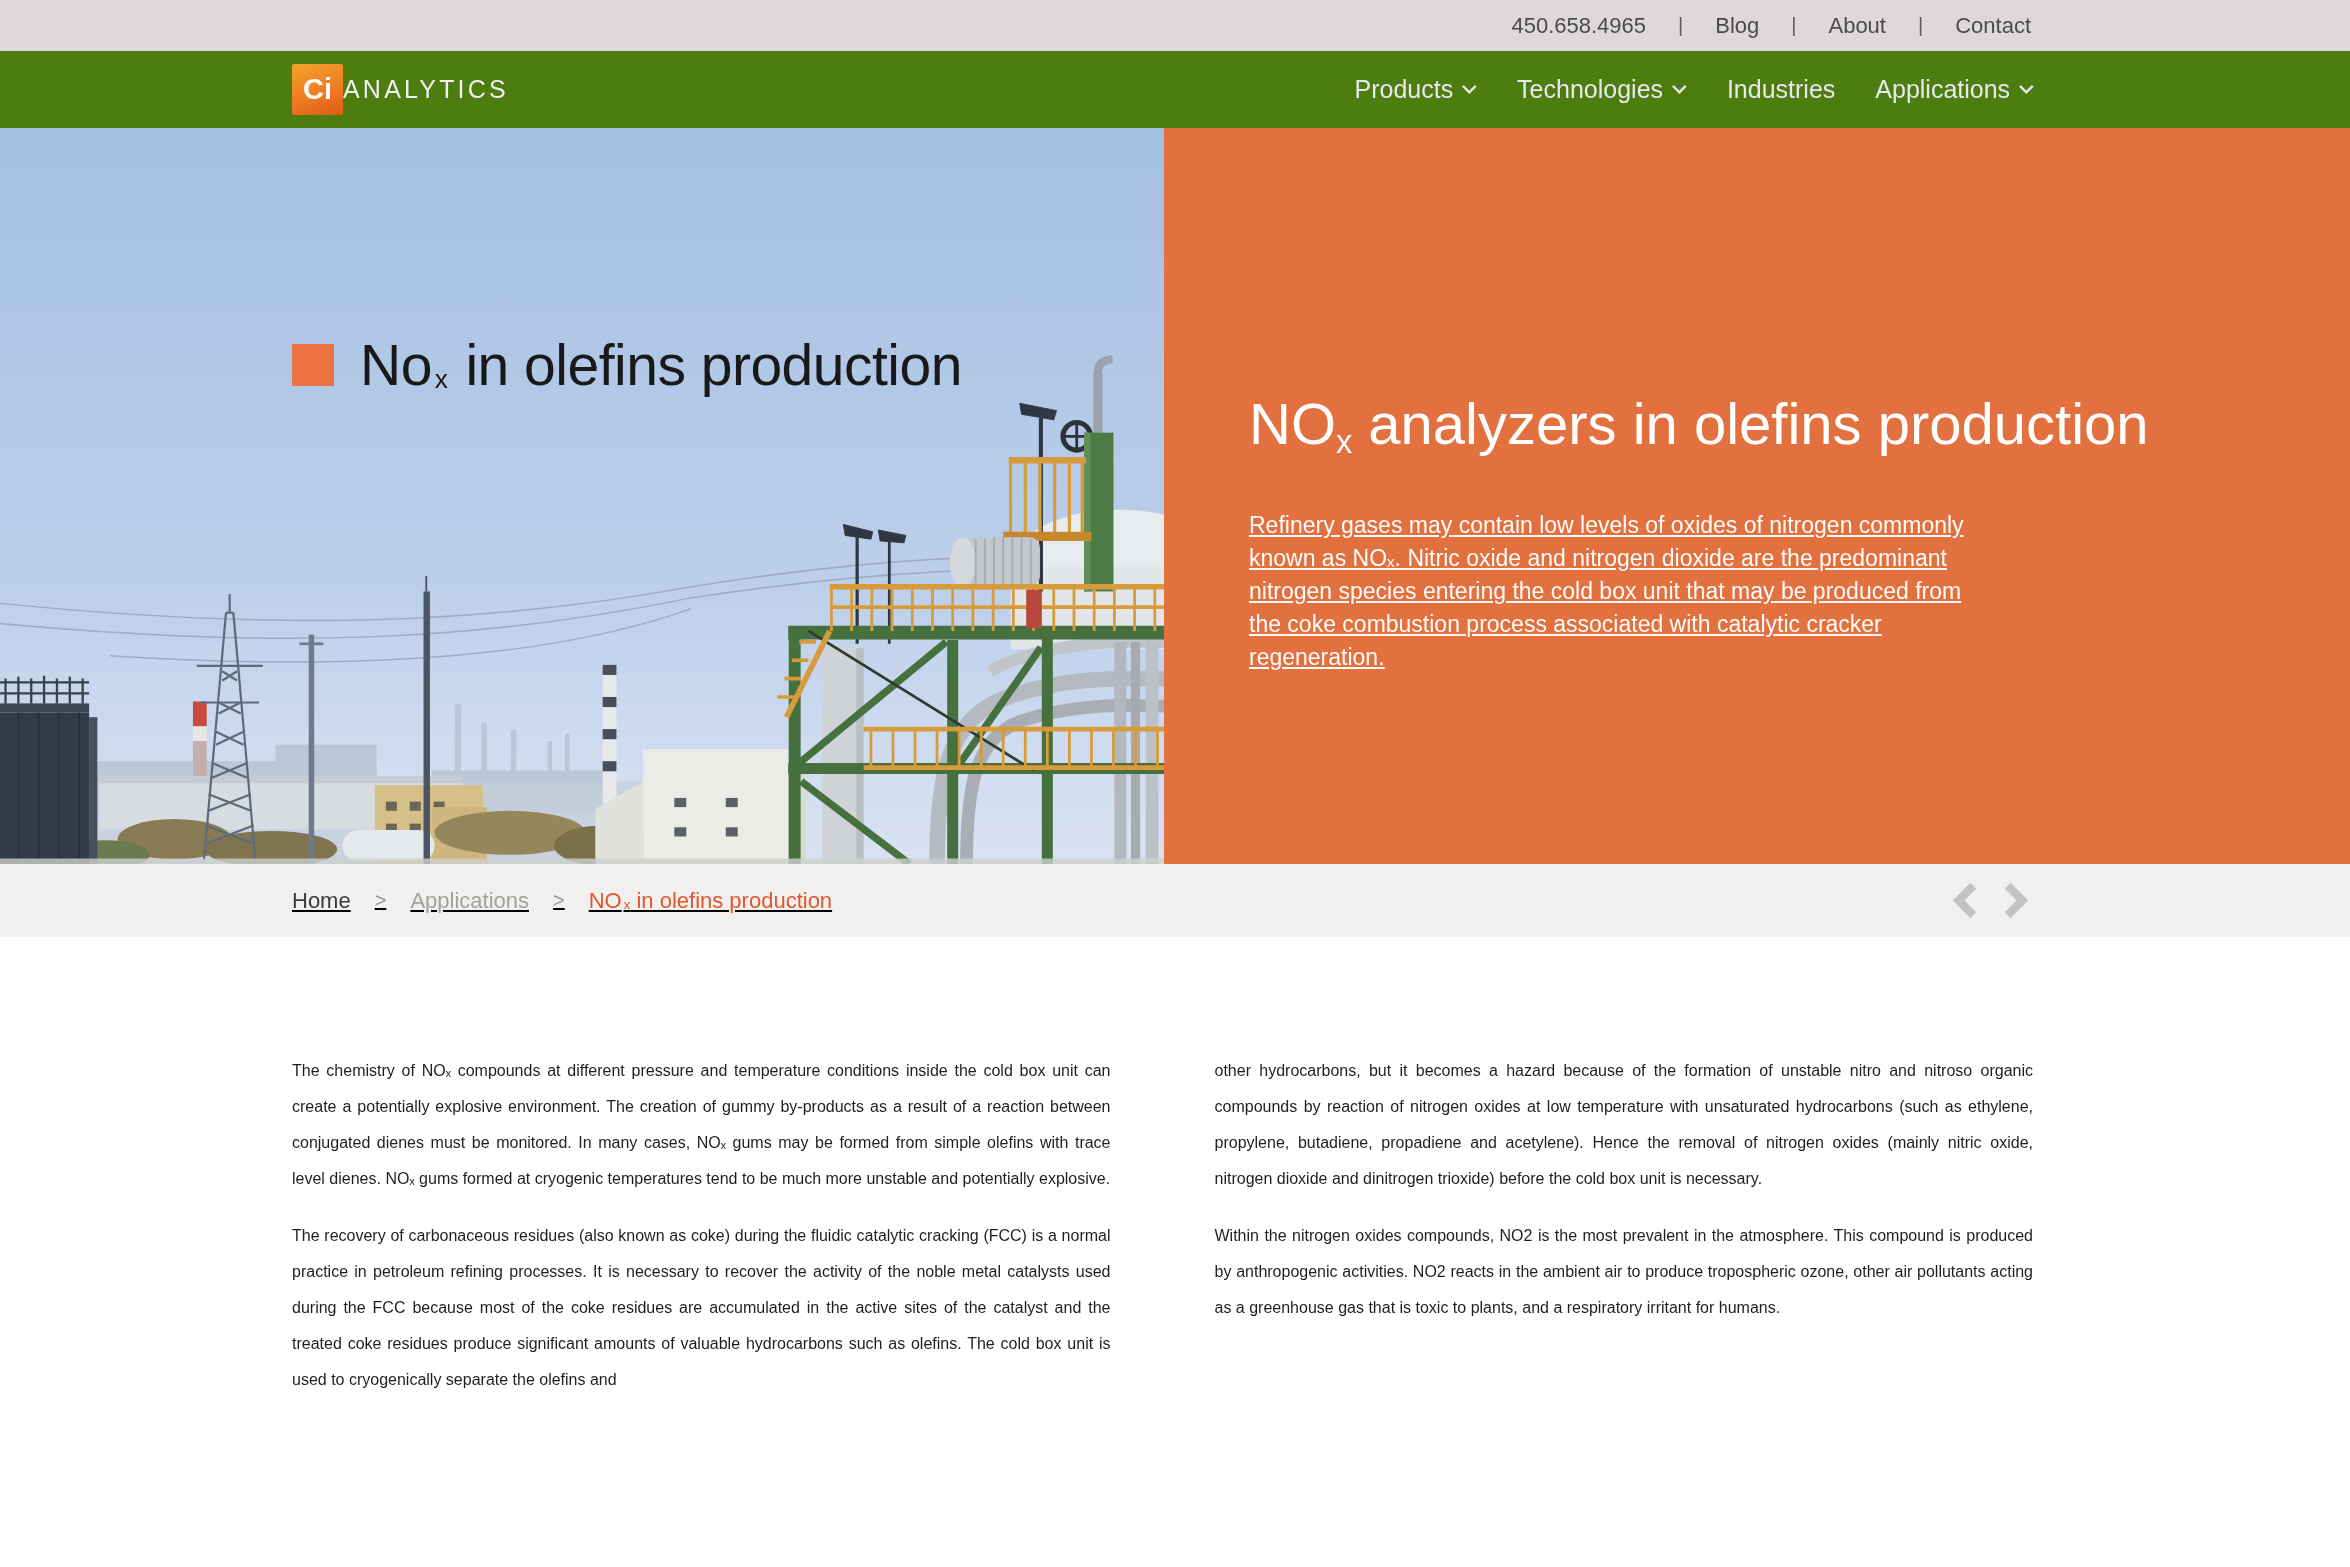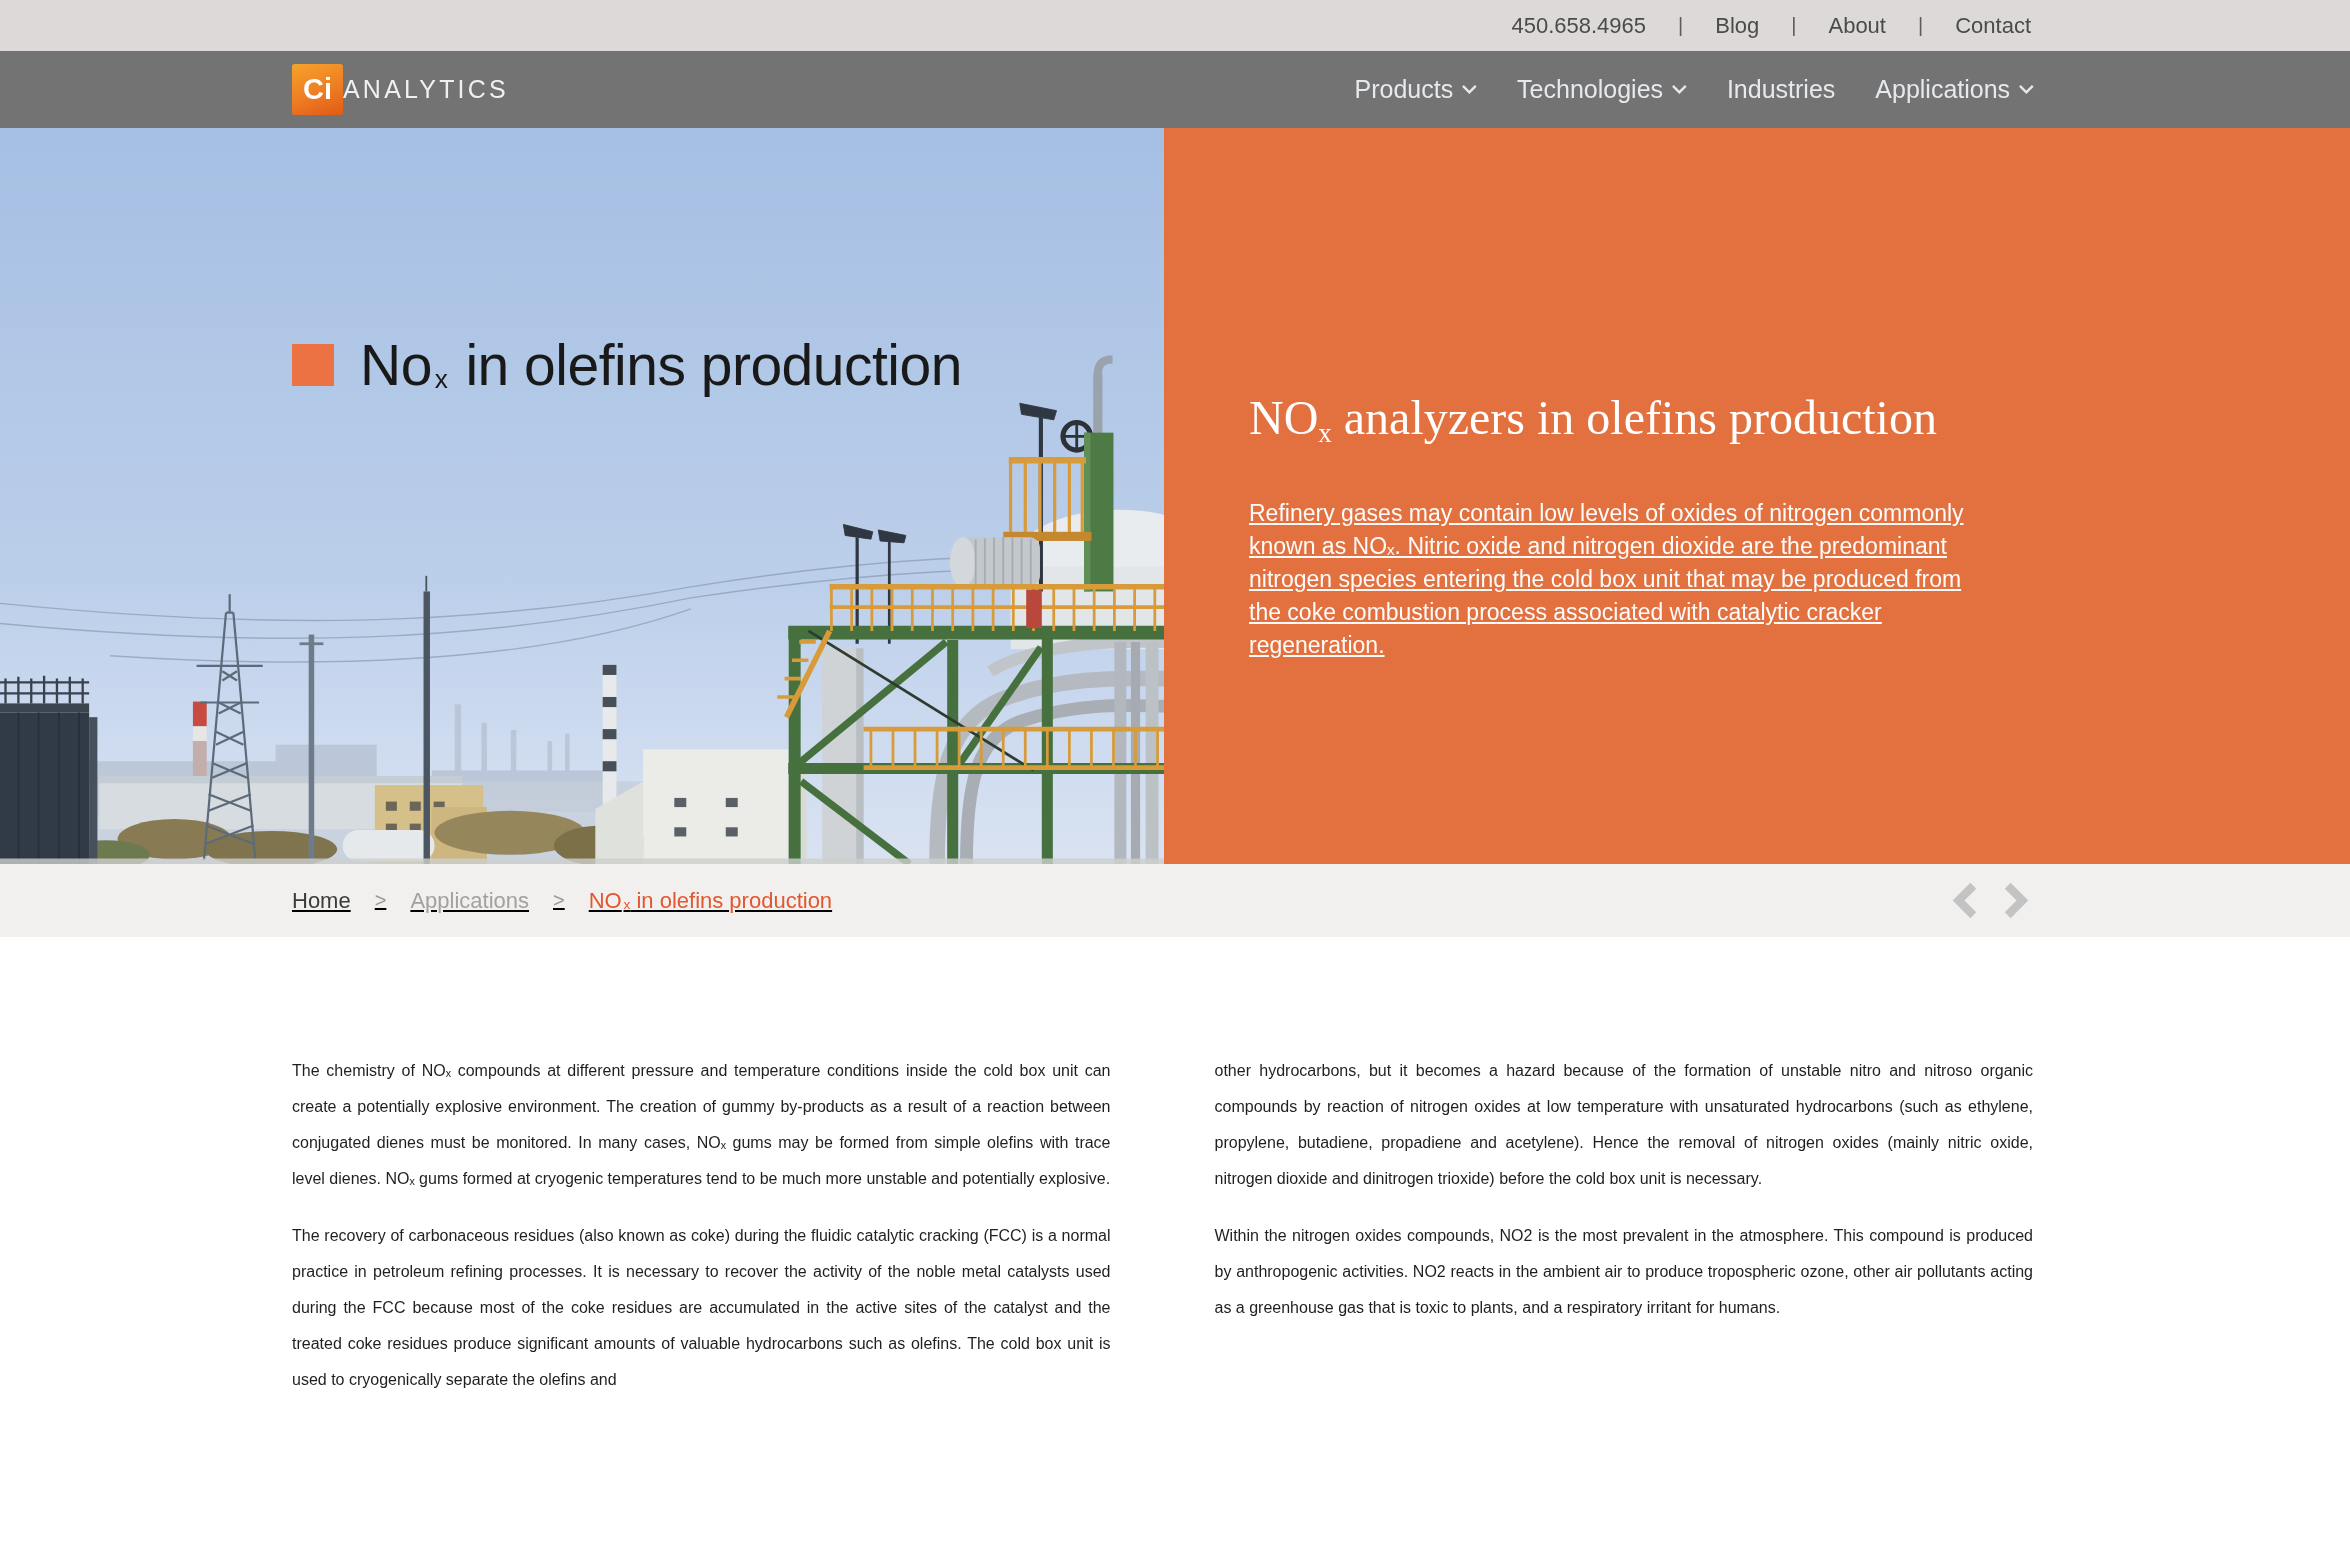--- a/index.html
+++ b/index.html
@@ -15,21 +15,21 @@
   .topbar {
     height: 51px; background: #dcd9d8;
     display: flex; align-items: center; justify-content: flex-end;
     padding-right: 320px; font-size: 22px; color: #4b4b4b; gap: 10px;
   }
   .topbar a { color: #4b4b4b; text-decoration: none; cursor: pointer; }
   .tsep { margin: 0 22px; color: #5d5d5d; font-size: 20px; }
 
   
   .navbar {
-    height: 77px; background: #737373;
+    height: 77px; background: #4d7c0f;
     display: flex; align-items: center; justify-content: space-between;
     padding: 0 317px 0 292px;
   }
   .brand { display: flex; align-items: center; cursor: pointer; }
   .logo-square {
     width: 51px; height: 51px; border-radius: 2.8px;
     background: linear-gradient(160deg, #f5a32c 0%, #ee7d22 55%, #e05a17 100%);
     display: flex; align-items: center; justify-content: center;
     color: #ffffff; font-weight: 700; font-size: 29px;
   }
@@ -41,21 +41,21 @@
   
   .hero { position: relative; height: 736px; display: flex; }
   .hero-photo { position: relative; width: 1164px; height: 736px; overflow: hidden; flex: none; }
   .scene { position: absolute; inset: 0; width: 1164px; height: 736px; display: block; }
   .hero-title { position: absolute; left: 292px; top: 204px; display: flex; align-items: center; gap: 26px; }
   .title-square { width: 42px; height: 42px; background: #ec7143; flex: none; }
   .hero-title h1 { font-size: 57px; font-weight: 500; color: #191919; letter-spacing: -0.5px; white-space: nowrap; }
   .hero-title h1 .subx { font-size: 0.46em; vertical-align: -0.12em; margin: 0 2.8px; }
 
   .hero-panel { flex: 1; background: #e2713f; color: #ffffff; padding: 262px 0 0 85px; }
-  .hero-panel h2 { font-size: 48px; font-weight: 400; letter-spacing: 0; font-family: Liberation Serif, serif; }
+  .hero-panel h2 { font-size: 58px; font-weight: 400; letter-spacing: 0; }
   .hero-panel h2 .subx { font-size: 0.56em; vertical-align: -0.28em; }
   .hero-panel p { margin-top: 48px; width: 746px; font-size: 23px; line-height: 33px; font-weight: 400; color: #fdfcfb; text-decoration: underline; }
 
   .quote-ribbon {
     position: absolute; top: 26px; right: 0; height: 52px;
     background: #c1362b; color: #ffffff;
     display: flex; align-items: center; padding: 0 40px 0 35px;
     font-size: 23px; font-weight: 700; letter-spacing: 0.6px;
     cursor: pointer; box-shadow: 0 1.8px 3.7px rgba(0,0,0,0.15);
   }

